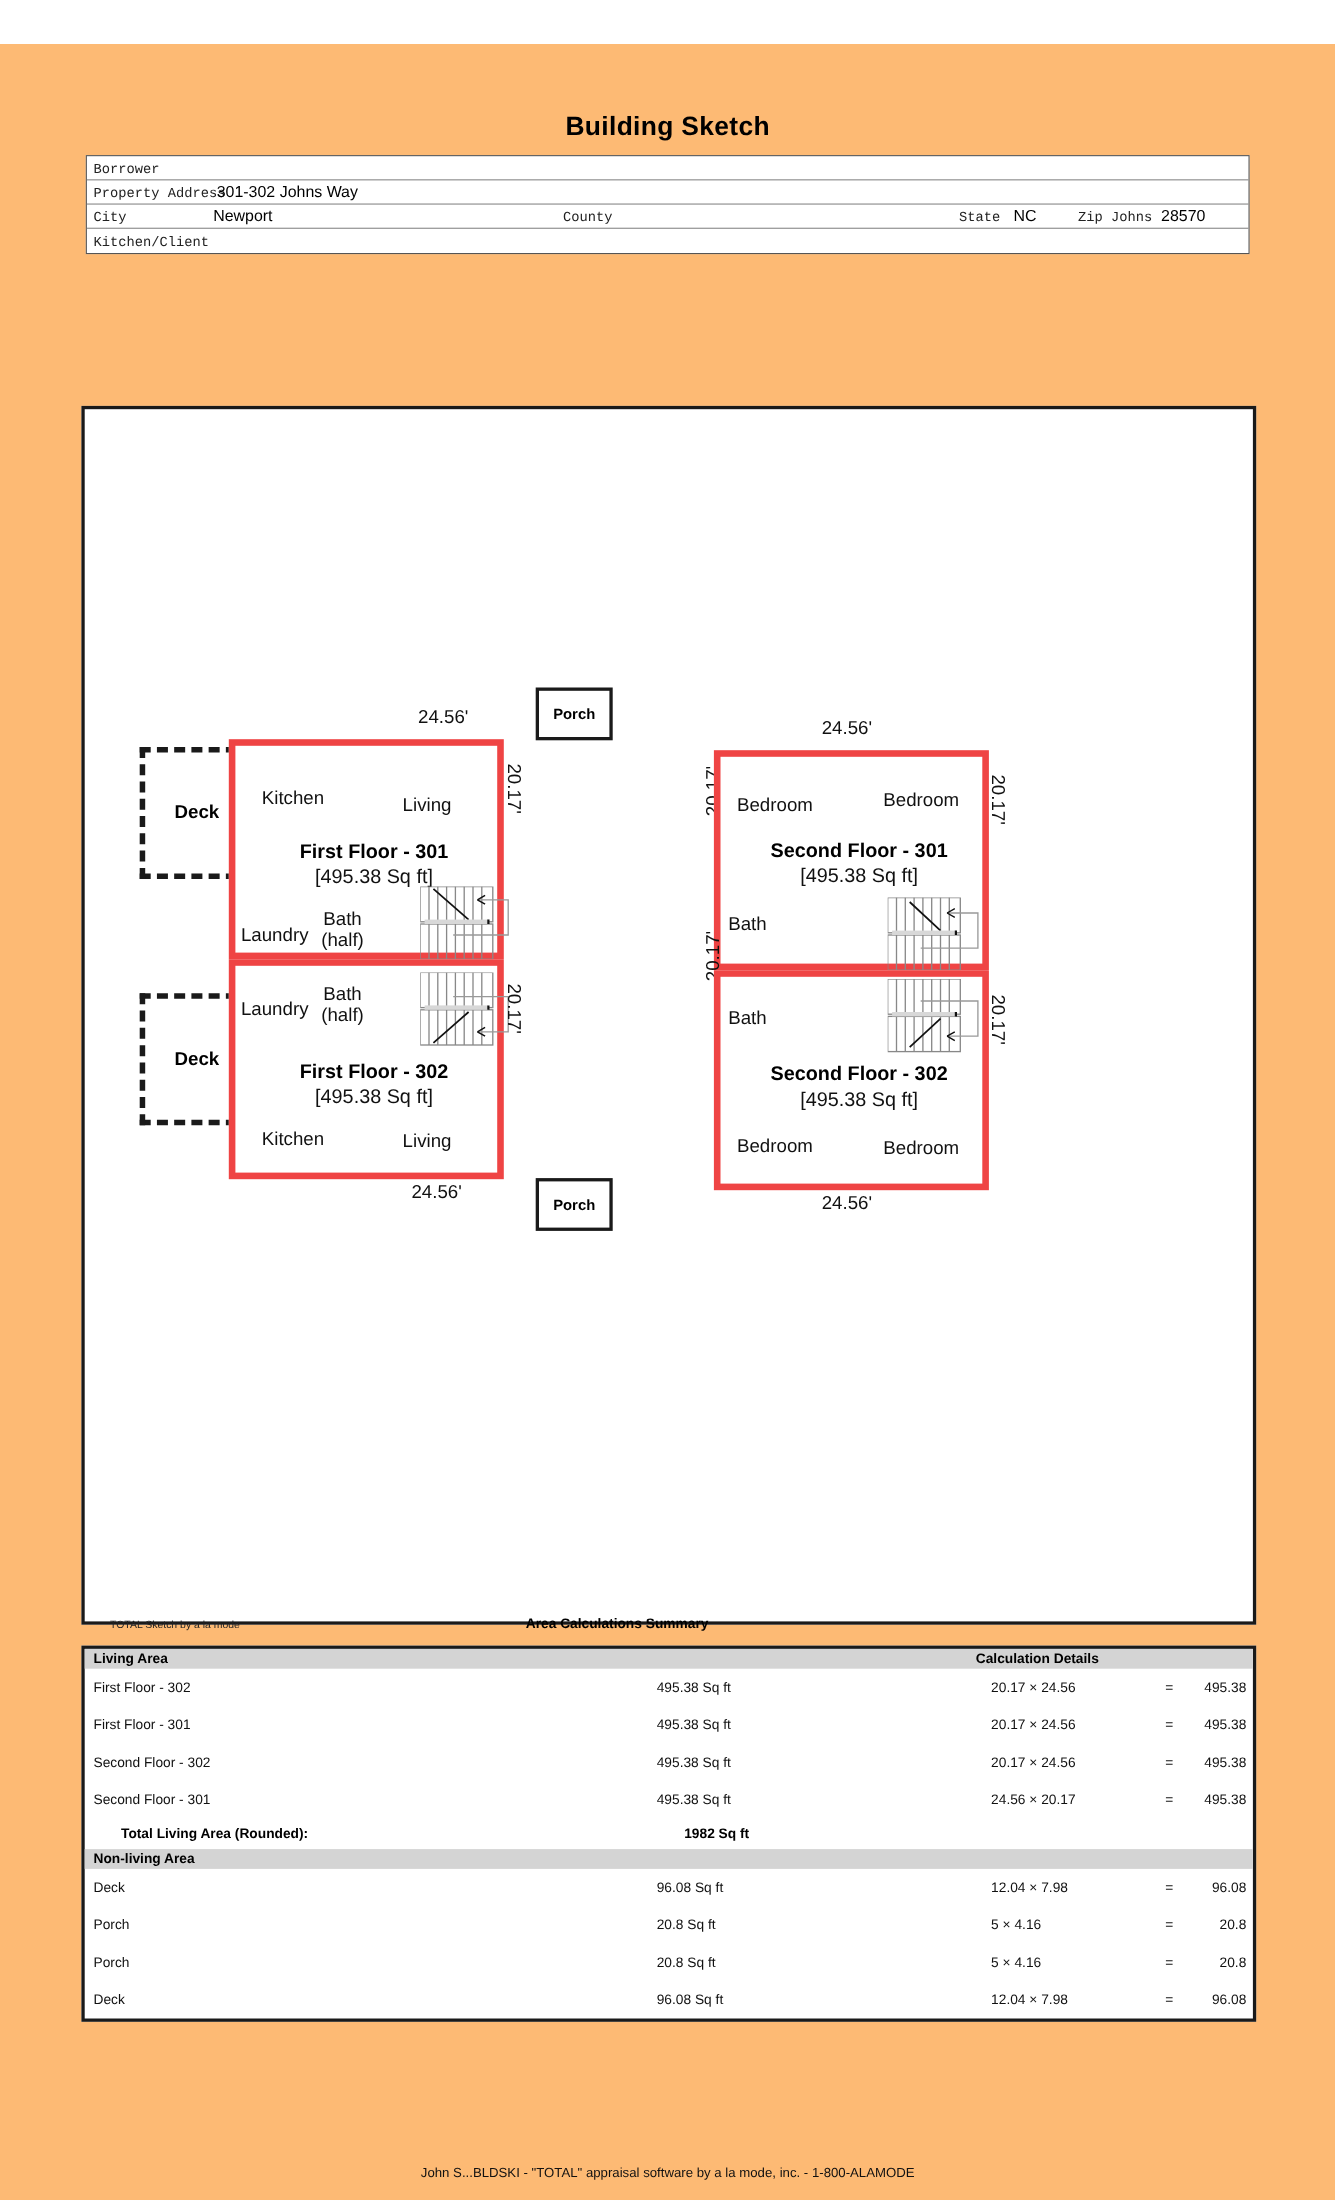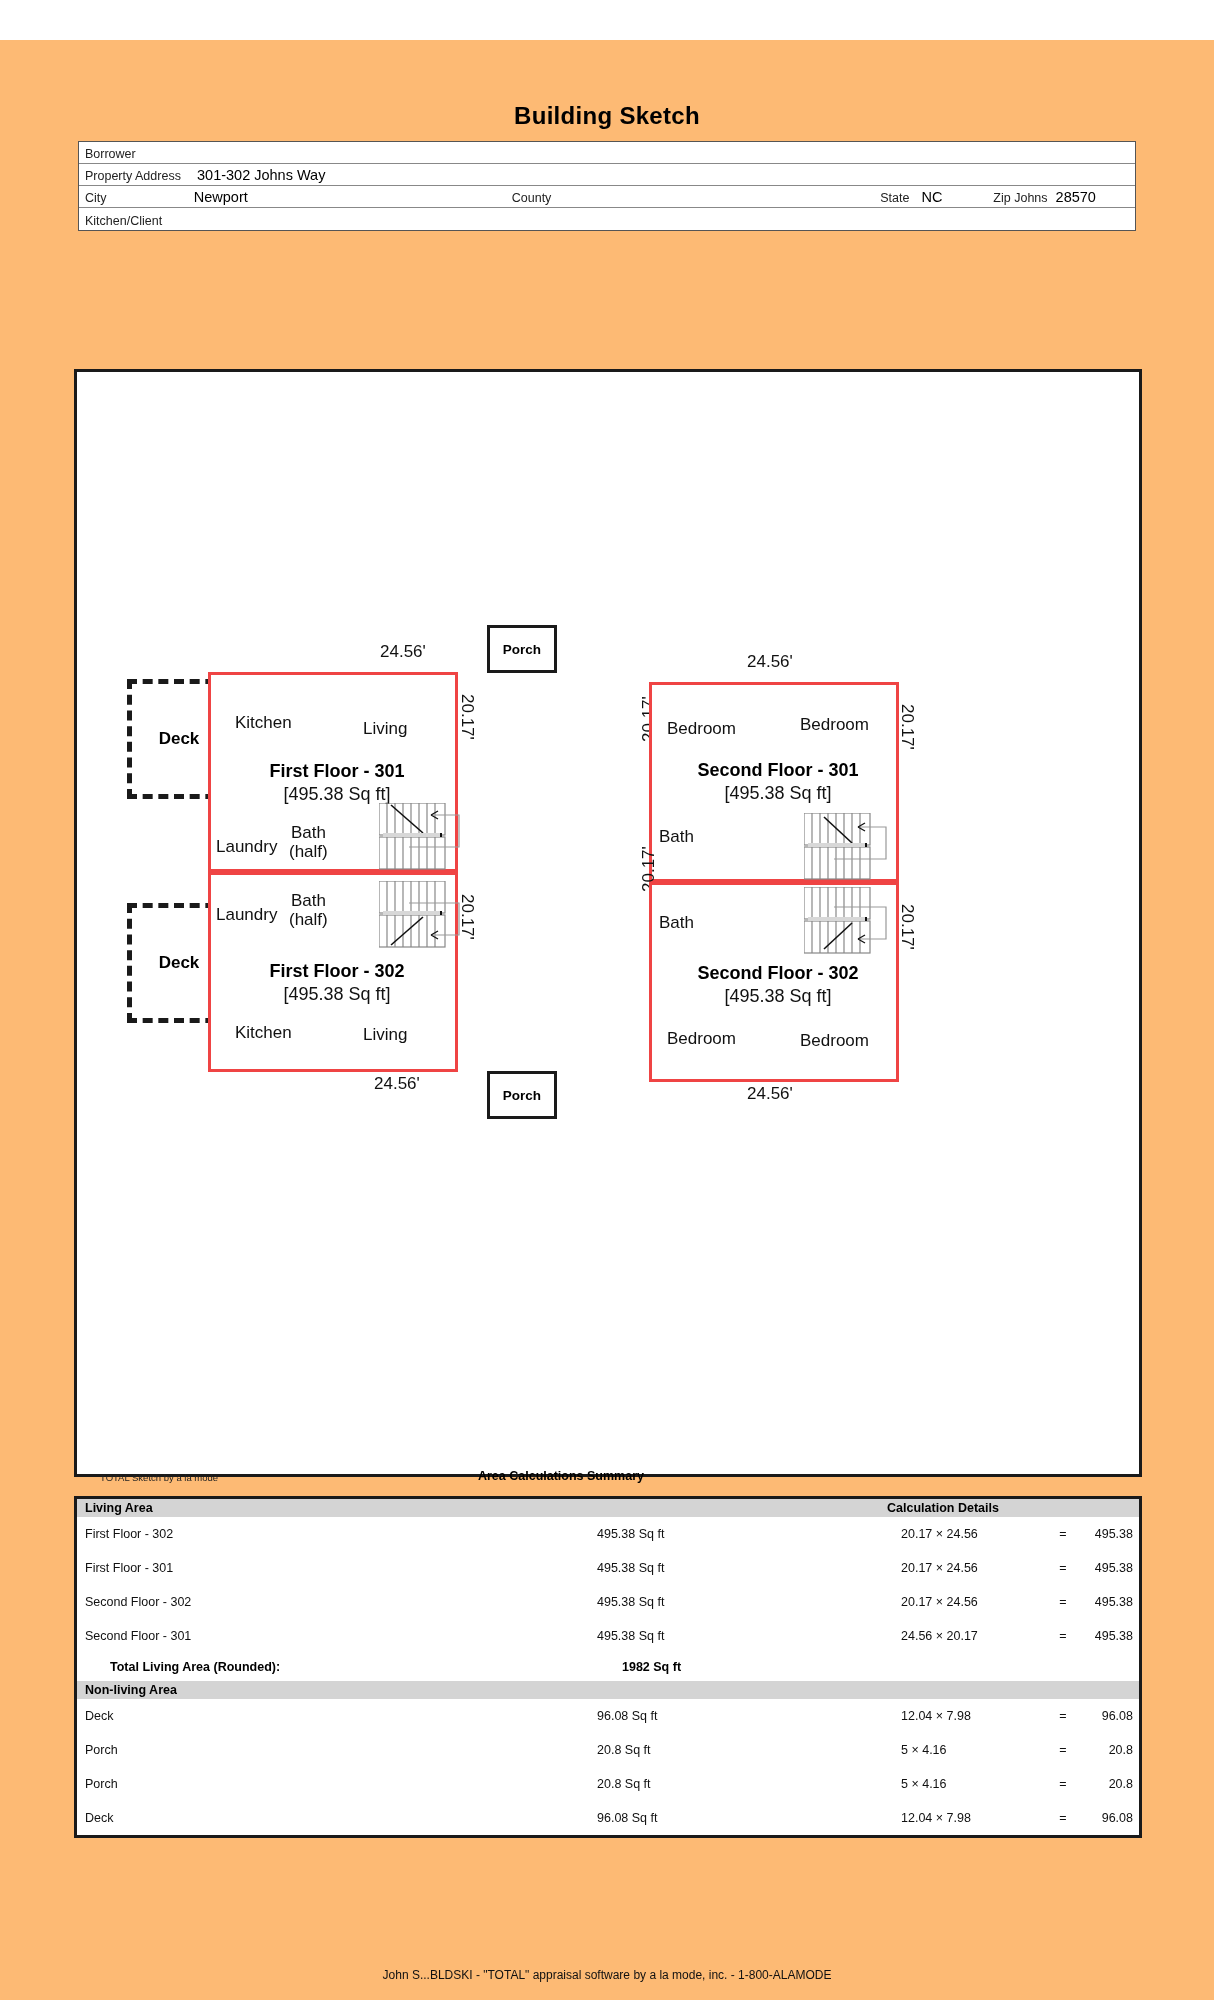--- a/index.html
+++ b/index.html
@@ -42,21 +42,21 @@
     height: 22px;
     border-bottom: 1px solid #888;
     position: relative;
   }
   .hdr-row:last-child { border-bottom: none; }
   .hdr-lbl {
     font-size: 12.5px;
     color: #222;
     padding: 0 0 2px 6px;
     white-space: nowrap;
-    font-family: Liberation Sans, sans-serif;
+    font-family: Liberation Mono, monospace;
   }
   .hdr-val {
     font-size: 14.5px;
     color: #000;
     padding: 0 0 2px 8px;
     white-space: nowrap;
   }
   .seg-city   { width: 110px; }
   .seg-cityv  { width: 330px; }
   .seg-county { width: 120px; }
@@ -71,21 +71,21 @@
     position: absolute;
     left: 74px; top: 329px;
     width: 1068px; height: 1108px;
     border: 3px solid #1a1a1a;
     background: #fff;
   }
 
   
   .unit-box {
     position: absolute;
-    border: 3px solid #ef4444;
+    border: 6px solid #ef4444;
     background: #fff;
     padding-left: 20px;
   }
   .deck-box {
     position: absolute;
     border: 5px dashed #1a1a1a;
     background: #fff;
     display: flex; align-items: center; justify-content: center;
   }
   .deck-label {

